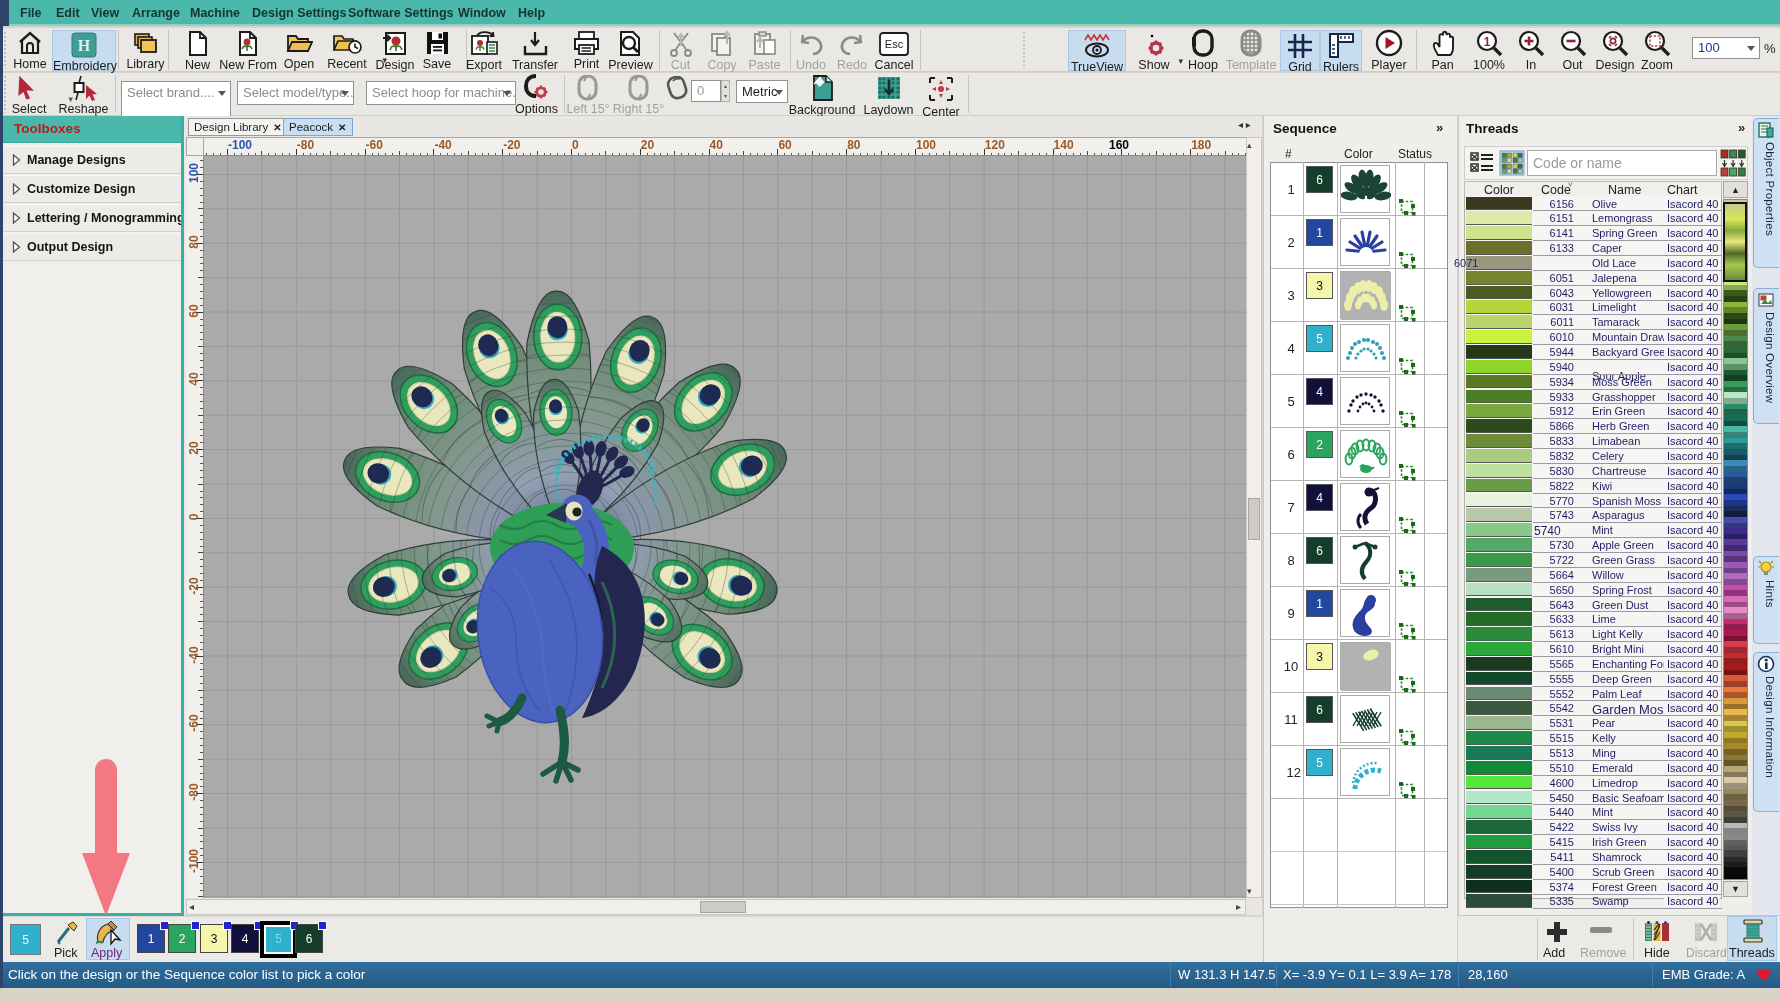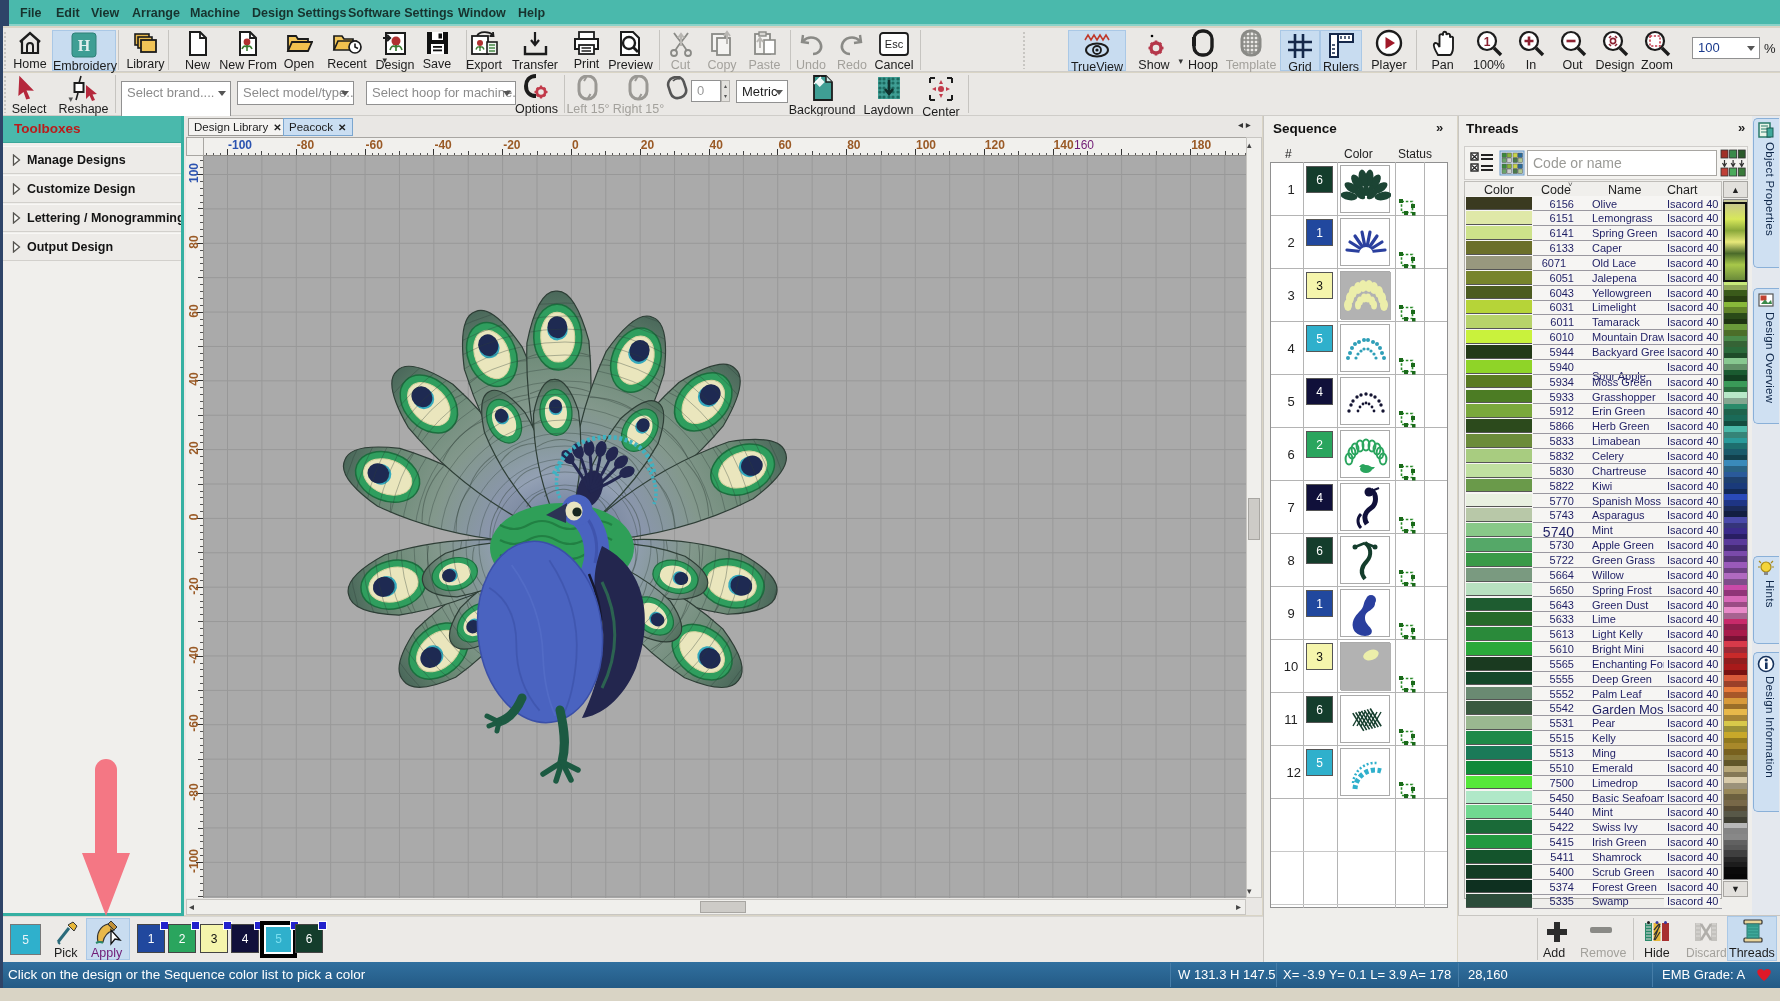--- a/index.html
+++ b/index.html
@@ -620,21 +620,21 @@
     <div class="abs" style="left:855.5px;top:15px;width:1px;height:4px;background:#555"></div>
     <div class="abs" style="left:862.4px;top:15px;width:1px;height:4px;background:#555"></div>
     <div class="abs" style="left:869.2px;top:15px;width:1px;height:4px;background:#555"></div>
     <div class="abs" style="left:876.1px;top:15px;width:1px;height:4px;background:#555"></div>
     <div class="abs" style="left:883.0px;top:13px;width:1px;height:6px;background:#444"></div>
     <div class="abs" style="left:889.9px;top:15px;width:1px;height:4px;background:#555"></div>
     <div class="abs" style="left:896.8px;top:15px;width:1px;height:4px;background:#555"></div>
     <div class="abs" style="left:903.6px;top:15px;width:1px;height:4px;background:#555"></div>
     <div class="abs" style="left:910.5px;top:15px;width:1px;height:4px;background:#555"></div>
     <div class="abs" style="left:917.4px;top:11px;width:1px;height:8px;background:#333"></div>
-    <div class="abs" style="left:870px;top:0px;font-size:12px;font-weight:400;color:#701a75">160</div>
+    <div class="abs" style="left:905px;top:0px;font-size:12px;font-weight:700;color:#000000">160</div>
     <div class="abs" style="left:924.3px;top:15px;width:1px;height:4px;background:#555"></div>
     <div class="abs" style="left:931.2px;top:15px;width:1px;height:4px;background:#555"></div>
     <div class="abs" style="left:938.0px;top:15px;width:1px;height:4px;background:#555"></div>
     <div class="abs" style="left:944.9px;top:15px;width:1px;height:4px;background:#555"></div>
     <div class="abs" style="left:951.8px;top:13px;width:1px;height:6px;background:#444"></div>
     <div class="abs" style="left:958.7px;top:15px;width:1px;height:4px;background:#555"></div>
     <div class="abs" style="left:965.6px;top:15px;width:1px;height:4px;background:#555"></div>
     <div class="abs" style="left:972.4px;top:15px;width:1px;height:4px;background:#555"></div>
     <div class="abs" style="left:979.3px;top:15px;width:1px;height:4px;background:#555"></div>
     <div class="abs" style="left:986.2px;top:11px;width:1px;height:8px;background:#333"></div>
@@ -1431,21 +1431,21 @@
 <div class="abs" style="left:1534px;top:227.2px;width:40px;font-size:11px;color:#1e1e64;text-align:right">6141</div>
 <div class="abs" style="left:1592px;top:227.2px;font-size:11px;color:#1e1e64;white-space:nowrap">Spring Green</div>
 <div class="abs" style="left:1664px;top:227.2px;font-size:11px;color:#1e1e64;background:#f6f5f3;padding-left:3px;width:56px;white-space:nowrap">Isacord 40</div>
 <div class="abs" style="left:1533px;top:240.0px;width:189px;height:1px;background:#9a98a0"></div>
 <div class="abs" style="left:1466px;top:241.1px;width:66px;height:13.8px;background:#6b6f2a;border-bottom:1px solid #555"></div>
 <div class="abs" style="left:1534px;top:242.1px;width:40px;font-size:11px;color:#1e1e64;text-align:right">6133</div>
 <div class="abs" style="left:1592px;top:242.1px;font-size:11px;color:#1e1e64;white-space:nowrap">Caper</div>
 <div class="abs" style="left:1664px;top:242.1px;font-size:11px;color:#1e1e64;background:#f6f5f3;padding-left:3px;width:56px;white-space:nowrap">Isacord 40</div>
 <div class="abs" style="left:1533px;top:254.9px;width:189px;height:1px;background:#9a98a0"></div>
 <div class="abs" style="left:1466px;top:255.9px;width:66px;height:13.8px;background:#98987e;border-bottom:1px solid #555"></div>
-<div class="abs" style="left:1534px;top:256.9px;width:40px;font-size:11px;color:#1e1e64;text-align:center">6071</div>
+<div class="abs" style="left:1454px;top:256.9px;width:40px;font-size:11px;color:#1e1e64;text-align:left">6071</div>
 <div class="abs" style="left:1592px;top:256.9px;font-size:11px;color:#1e1e64;white-space:nowrap">Old Lace</div>
 <div class="abs" style="left:1664px;top:256.9px;font-size:11px;color:#1e1e64;background:#f6f5f3;padding-left:3px;width:56px;white-space:nowrap">Isacord 40</div>
 <div class="abs" style="left:1533px;top:269.8px;width:189px;height:1px;background:#9a98a0"></div>
 <div class="abs" style="left:1466px;top:270.8px;width:66px;height:13.8px;background:#77842c;border-bottom:1px solid #555"></div>
 <div class="abs" style="left:1534px;top:271.8px;width:40px;font-size:11px;color:#1e1e64;text-align:right">6051</div>
 <div class="abs" style="left:1592px;top:271.8px;font-size:11px;color:#1e1e64;white-space:nowrap">Jalepena</div>
 <div class="abs" style="left:1664px;top:271.8px;font-size:11px;color:#1e1e64;background:#f6f5f3;padding-left:3px;width:56px;white-space:nowrap">Isacord 40</div>
 <div class="abs" style="left:1533px;top:284.6px;width:189px;height:1px;background:#9a98a0"></div>
 <div class="abs" style="left:1466px;top:285.6px;width:66px;height:13.8px;background:#4c5c20;border-bottom:1px solid #555"></div>
 <div class="abs" style="left:1534px;top:286.6px;width:40px;font-size:11px;color:#1e1e64;text-align:right">6043</div>
@@ -1521,21 +1521,21 @@
 <div class="abs" style="left:1534px;top:494.5px;width:40px;font-size:11px;color:#1e1e64;text-align:right">5770</div>
 <div class="abs" style="left:1592px;top:494.5px;font-size:11px;color:#1e1e64;white-space:nowrap">Spanish Moss</div>
 <div class="abs" style="left:1664px;top:494.5px;font-size:11px;color:#1e1e64;background:#f6f5f3;padding-left:3px;width:56px;white-space:nowrap">Isacord 40</div>
 <div class="abs" style="left:1533px;top:507.4px;width:189px;height:1px;background:#9a98a0"></div>
 <div class="abs" style="left:1466px;top:508.3px;width:66px;height:13.8px;background:#b8c8a8;border-bottom:1px solid #555"></div>
 <div class="abs" style="left:1534px;top:509.3px;width:40px;font-size:11px;color:#1e1e64;text-align:right">5743</div>
 <div class="abs" style="left:1592px;top:509.3px;font-size:11px;color:#1e1e64;white-space:nowrap">Asparagus</div>
 <div class="abs" style="left:1664px;top:509.3px;font-size:11px;color:#1e1e64;background:#f6f5f3;padding-left:3px;width:56px;white-space:nowrap">Isacord 40</div>
 <div class="abs" style="left:1533px;top:522.2px;width:189px;height:1px;background:#9a98a0"></div>
 <div class="abs" style="left:1466px;top:523.2px;width:66px;height:13.8px;background:#88c888;border-bottom:1px solid #555"></div>
-<div class="abs" style="left:1534px;top:524.2px;width:40px;font-size:14px;color:#1e1e64;text-align:right">5740</div>
+<div class="abs" style="left:1534px;top:524.2px;width:40px;font-size:12px;color:#1e1e64;">5740</div>
 <div class="abs" style="left:1592px;top:524.2px;font-size:11px;color:#1e1e64;white-space:nowrap">Mint</div>
 <div class="abs" style="left:1664px;top:524.2px;font-size:11px;color:#1e1e64;background:#f6f5f3;padding-left:3px;width:56px;white-space:nowrap">Isacord 40</div>
 <div class="abs" style="left:1533px;top:537.1px;width:189px;height:1px;background:#9a98a0"></div>
 <div class="abs" style="left:1466px;top:538.0px;width:66px;height:13.8px;background:#55a868;border-bottom:1px solid #555"></div>
 <div class="abs" style="left:1534px;top:539.0px;width:40px;font-size:11px;color:#1e1e64;text-align:right">5730</div>
 <div class="abs" style="left:1592px;top:539.0px;font-size:11px;color:#1e1e64;white-space:nowrap">Apple Green</div>
 <div class="abs" style="left:1664px;top:539.0px;font-size:11px;color:#1e1e64;background:#f6f5f3;padding-left:3px;width:56px;white-space:nowrap">Isacord 40</div>
 <div class="abs" style="left:1533px;top:551.9px;width:189px;height:1px;background:#9a98a0"></div>
 <div class="abs" style="left:1466px;top:552.9px;width:66px;height:13.8px;background:#3a9a48;border-bottom:1px solid #555"></div>
 <div class="abs" style="left:1534px;top:553.9px;width:40px;font-size:11px;color:#1e1e64;text-align:right">5722</div>
@@ -1606,21 +1606,21 @@
 <div class="abs" style="left:1534px;top:746.9px;width:40px;font-size:11px;color:#1e1e64;text-align:right">5513</div>
 <div class="abs" style="left:1592px;top:746.9px;font-size:11px;color:#1e1e64;white-space:nowrap">Ming</div>
 <div class="abs" style="left:1664px;top:746.9px;font-size:11px;color:#1e1e64;background:#f6f5f3;padding-left:3px;width:56px;white-space:nowrap">Isacord 40</div>
 <div class="abs" style="left:1533px;top:759.8px;width:189px;height:1px;background:#9a98a0"></div>
 <div class="abs" style="left:1466px;top:760.8px;width:66px;height:13.8px;background:#108a3a;border-bottom:1px solid #555"></div>
 <div class="abs" style="left:1534px;top:761.8px;width:40px;font-size:11px;color:#1e1e64;text-align:right">5510</div>
 <div class="abs" style="left:1592px;top:761.8px;font-size:11px;color:#1e1e64;white-space:nowrap">Emerald</div>
 <div class="abs" style="left:1664px;top:761.8px;font-size:11px;color:#1e1e64;background:#f6f5f3;padding-left:3px;width:56px;white-space:nowrap">Isacord 40</div>
 <div class="abs" style="left:1533px;top:774.6px;width:189px;height:1px;background:#9a98a0"></div>
 <div class="abs" style="left:1466px;top:775.6px;width:66px;height:13.8px;background:#55e83a;border-bottom:1px solid #555"></div>
-<div class="abs" style="left:1534px;top:776.6px;width:40px;font-size:11px;color:#1e1e64;text-align:right">7500</div>
+<div class="abs" style="left:1534px;top:776.6px;width:40px;font-size:11px;color:#1e1e64;text-align:right">4600</div>
 <div class="abs" style="left:1592px;top:776.6px;font-size:11px;color:#1e1e64;white-space:nowrap">Limedrop</div>
 <div class="abs" style="left:1664px;top:776.6px;font-size:11px;color:#1e1e64;background:#f6f5f3;padding-left:3px;width:56px;white-space:nowrap">Isacord 40</div>
 <div class="abs" style="left:1533px;top:789.5px;width:189px;height:1px;background:#9a98a0"></div>
 <div class="abs" style="left:1466px;top:790.5px;width:66px;height:13.8px;background:#b0e8c8;border-bottom:1px solid #555"></div>
 <div class="abs" style="left:1534px;top:791.5px;width:40px;font-size:11px;color:#1e1e64;text-align:right">5450</div>
 <div class="abs" style="left:1592px;top:791.5px;font-size:11px;color:#1e1e64;white-space:nowrap">Basic Seafoam</div>
 <div class="abs" style="left:1664px;top:791.5px;font-size:11px;color:#1e1e64;background:#f6f5f3;padding-left:3px;width:56px;white-space:nowrap">Isacord 40</div>
 <div class="abs" style="left:1533px;top:804.4px;width:189px;height:1px;background:#9a98a0"></div>
 <div class="abs" style="left:1466px;top:805.4px;width:66px;height:13.8px;background:#70d890;border-bottom:1px solid #555"></div>
 <div class="abs" style="left:1534px;top:806.4px;width:40px;font-size:11px;color:#1e1e64;text-align:right">5440</div>

